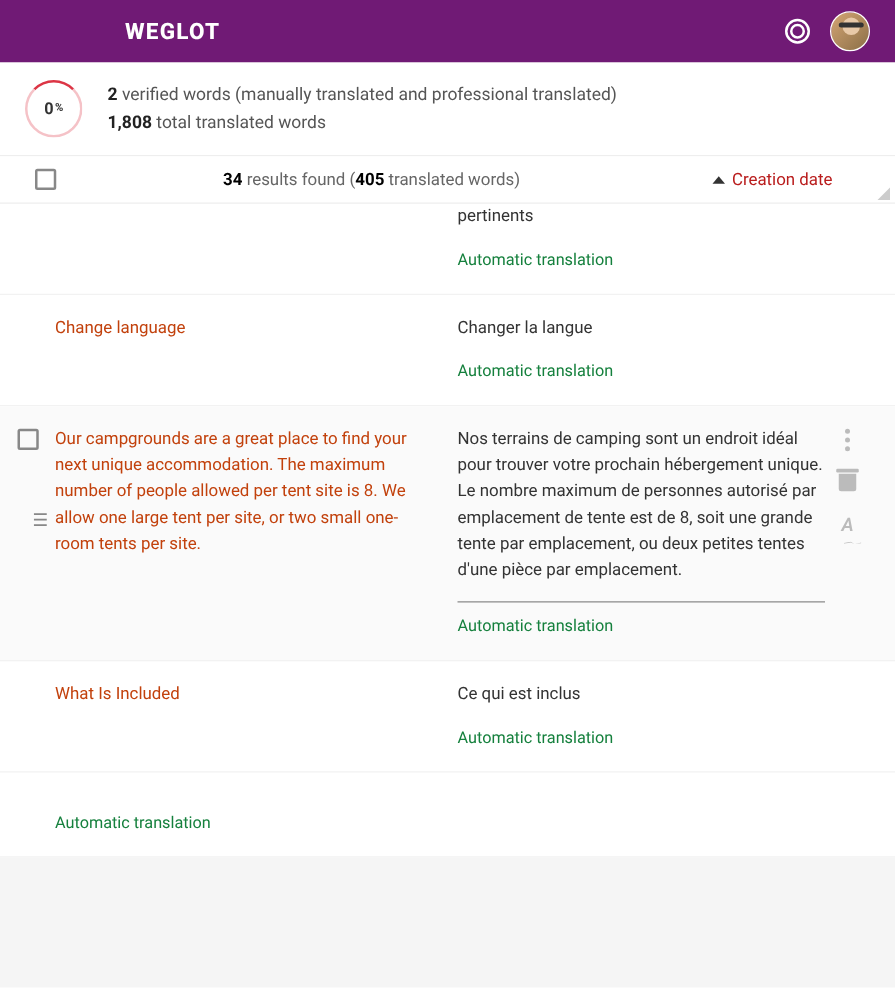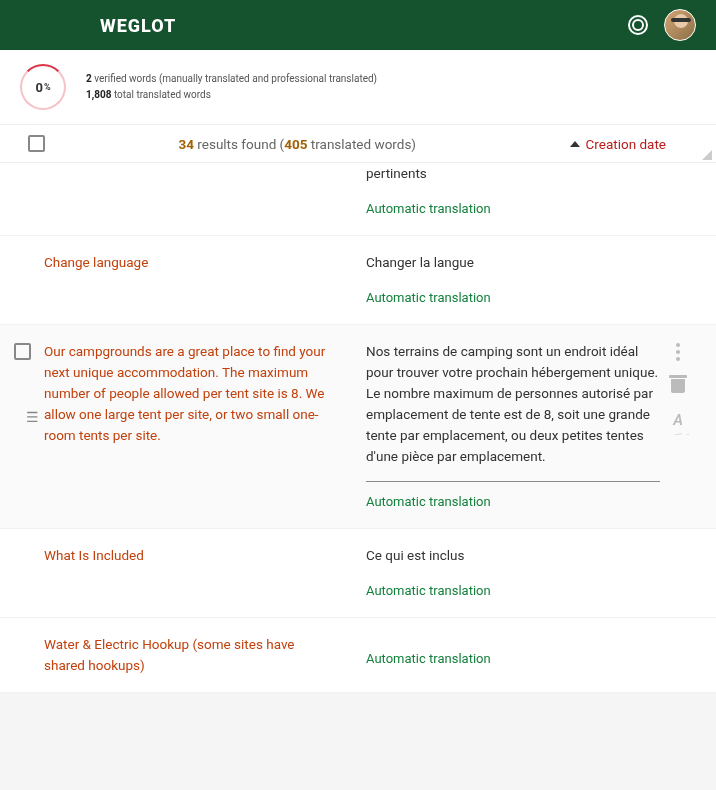--- a/index.html
+++ b/index.html
@@ -6,21 +6,21 @@
   body {
     font-family: -apple-system, BlinkMacSystemFont, "Segoe UI", Roboto, Helvetica, Arial, sans-serif;
     background: #f5f5f5;
     color: #333;
     width: 716px;
     height: 790px;
     overflow: hidden;
     position: relative;
   }
   .header {
-    background: #14532d;
+    background: #701a75;
     height: 50px;
     display: flex;
     align-items: center;
     padding: 0 20px;
     justify-content: space-between;
   }
   .logo {
     color: #fff;
     font-weight: 800;
     font-size: 18px;
@@ -96,36 +96,36 @@
     border-radius: 50%;
     display: flex;
     align-items: center;
     justify-content: center;
     font-weight: 700;
     font-size: 13px;
     color: #333;
     position: relative;
   }
   .pct-circle .pct-sign { font-size: 9px; margin-left: 1px; }
-  .stats-text { font-size: 10px; color: #555; line-height: 1.6; }
+  .stats-text { font-size: 14px; color: #555; line-height: 1.6; }
   .stats-text b { color: #222; font-weight: 700; }
 
   .results-bar {
     background: #fff;
     padding: 10px 20px 10px 28px;
     display: flex;
     align-items: center;
     border-bottom: 1px solid #eee;
     font-size: 13.5px;
     color: #666;
     position: relative;
   }
   .results-bar .checkbox-master { margin-right: 20px; }
   .results-center { flex: 1; text-align: center; margin-left: -40px; }
-  .results-center b { color: #a16207; font-weight: 700; }
+  .results-center b { color: #000000; font-weight: 700; }
   .sort-col {
     display: flex;
     align-items: center;
     gap: 6px;
     color: #b91c1c;
     font-size: 13.5px;
     margin-right: 30px;
   }
   .sort-arrow {
     width: 0; height: 0;
@@ -301,19 +301,18 @@
       <div class="col-check"></div>
       <div class="col-source">What Is Included</div>
       <div class="col-target">
         <div>Ce qui est inclus</div>
         <div class="translation-label">Automatic translation</div>
       </div>
       <div class="col-actions"></div>
     </div>
     <div class="row">
       <div class="col-check"></div>
-      <div class="col-source">Water &amp; Electric Hookup (some sites have shared hookups)</div>
       <div class="col-target">
         <div class="translation-label">Automatic translation</div>
       </div>
       <div class="col-actions"></div>
     </div>
   </div>
 
 </body></html>

